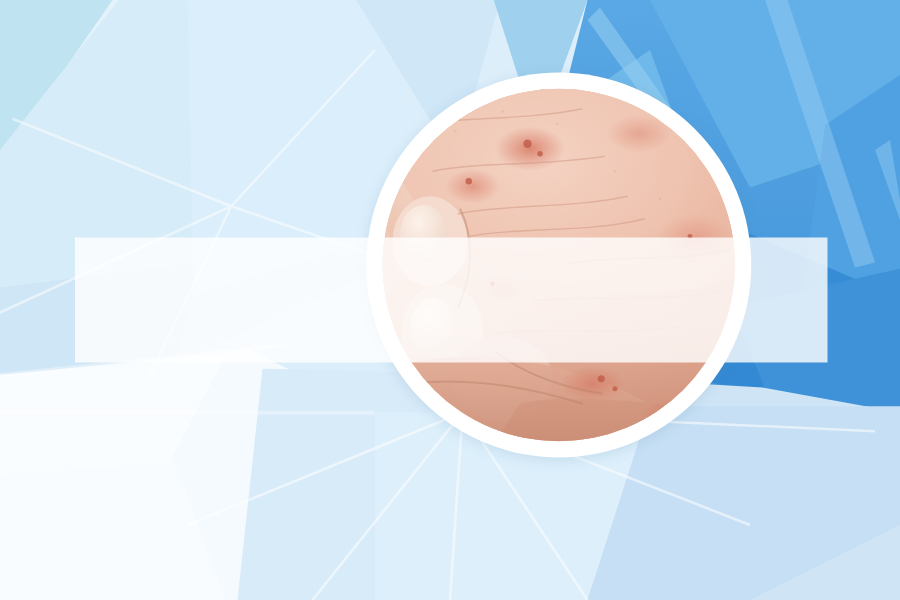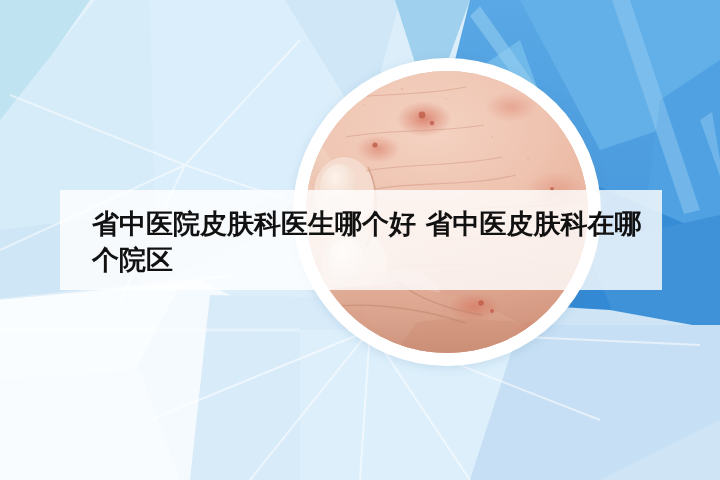--- a/index.html
+++ b/index.html
@@ -249,15 +249,14 @@
             <circle cx="150" cy="272" r="1"></circle>
           <circle cx="268" cy="168" r="1.1"></circle>
             <circle cx="12" cy="198" r="1"></circle>
         </g>
       </svg>
     </div>
   </div>
 
   <div class="caption-plate"></div>
 
-  <div class="caption-text">省中医院皮肤科医生哪个好 省中医皮肤科在哪个院区</div>
 
 </div>
 
 </body></html>

